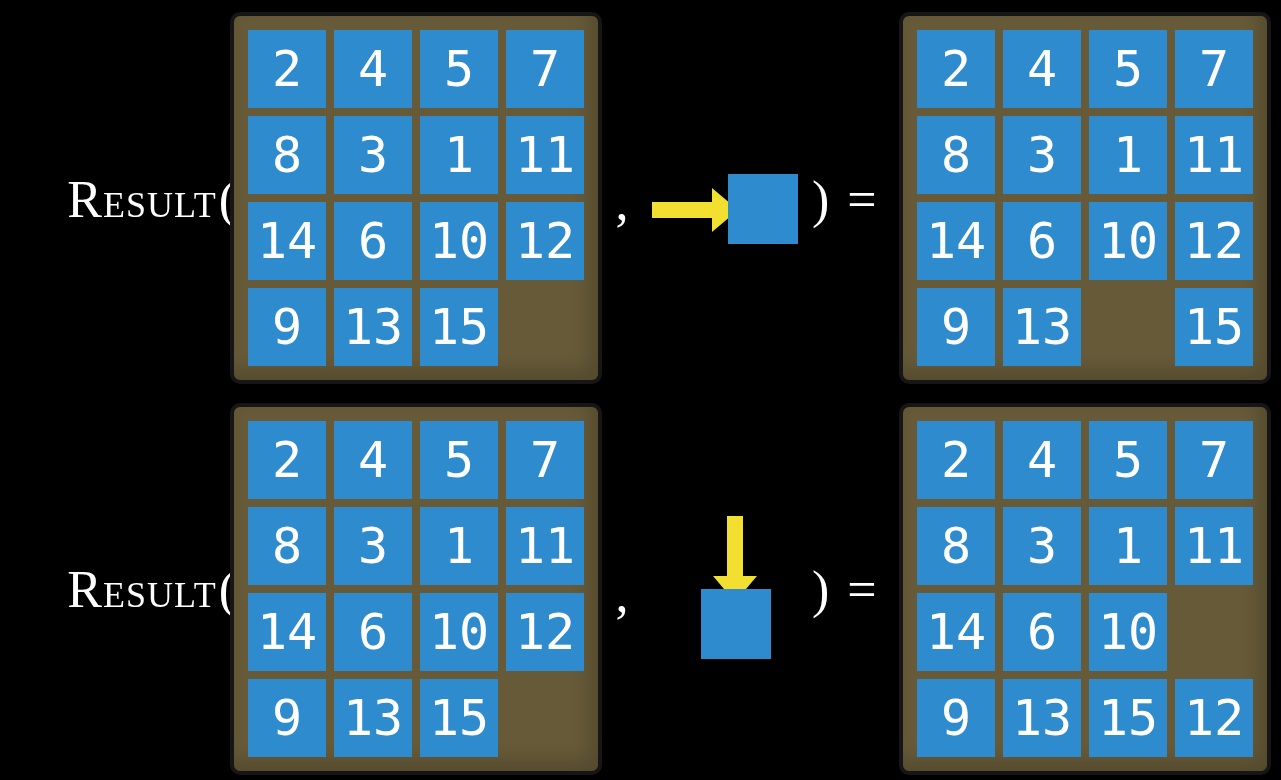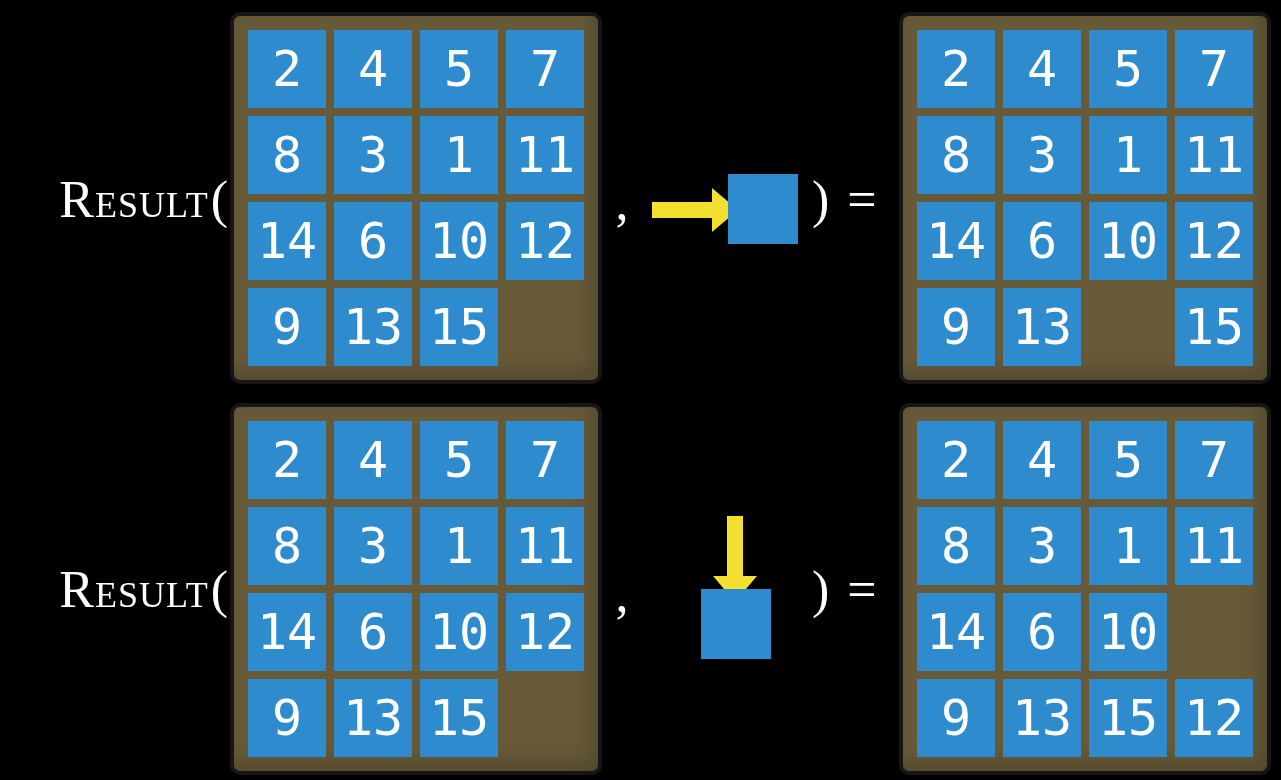--- a/index.html
+++ b/index.html
@@ -2,21 +2,21 @@
 <html style="--color-bg: #000000; --color-tile: #2E8BCE; --color-board: #665A38; --color-arrow: #F2DF2F; --color-text: #FFFFFF;"><head>
 <meta charset="utf-8">
 <style>
   html,body{margin:0;padding:0;background:#000;}
   .stage{
     position:relative;width:1281px;height:780px;background:var(--color-bg,#000);
     overflow:hidden;font-family:"Liberation Serif",serif;
   }
   
   .fn-label{
-    position:absolute;left:0;width:228px;height:68px;line-height:68px;
+    position:absolute;left:8px;width:228px;height:68px;line-height:68px;
     text-align:right;color:var(--color-text,#fff);font-size:52px;white-space:nowrap;
   }
   .fn-label .sc{font-variant:small-caps;letter-spacing:1px;}
   .fn-label .paren{margin-left:2px;}
   .comma{
     position:absolute;width:36px;height:68px;line-height:68px;text-align:center;
     color:var(--color-text,#fff);font-size:52px;
   }
   .paren-eq{
     position:absolute;height:68px;line-height:68px;color:var(--color-text,#fff);

